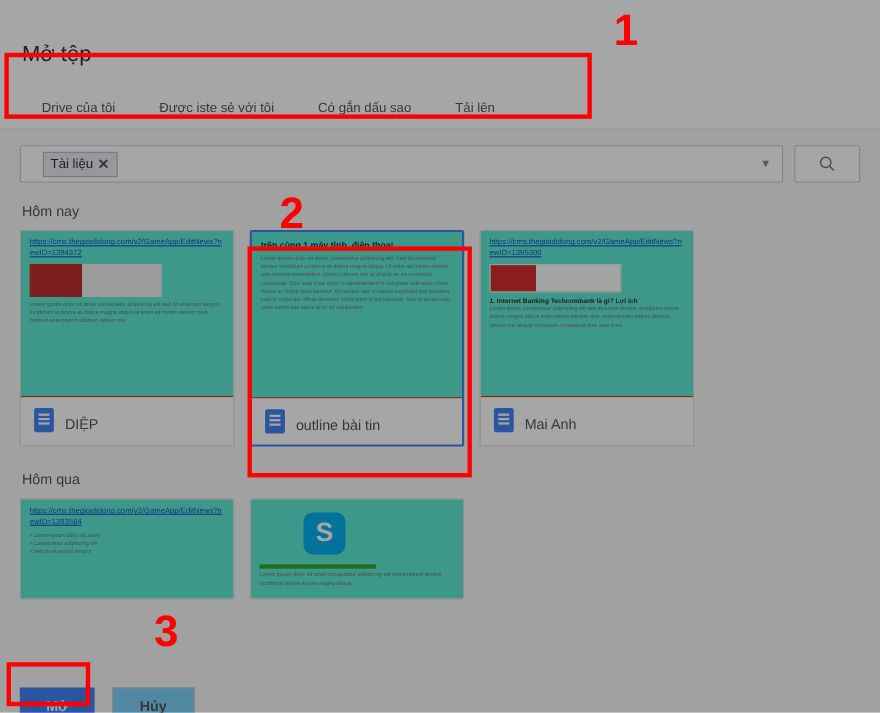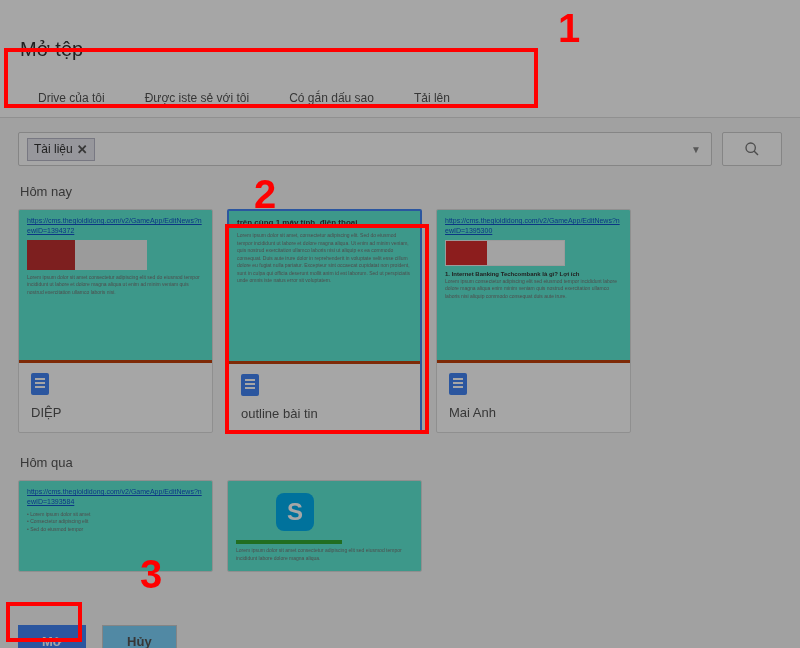--- a/index.html
+++ b/index.html
@@ -6,36 +6,36 @@
 body { font-family: Arial, sans-serif; width: 800px; height: 648px; overflow: hidden; position: relative; background: #fff; }
 .overlay { position: absolute; inset: 0; background: rgba(0,0,0,0.35); z-index: 100; pointer-events: none; }
 .dialog { position: relative; width: 100%; height: 100%; background: #fff; margin-top: 20px; }
 .header { padding: 18px 20px 4px; }
 .title { font-size: 20px; color: #333; font-weight: 400; }
 .tabs { display: flex; gap: 0; padding: 18px 0 0 18px; border-bottom: 1px solid #ddd; }
 .tab { padding: 8px 20px 10px; font-size: 12px; color: #555; cursor: pointer; border-bottom: 2px solid transparent; }
 .tab.active { color: #222; font-weight: 700; }
 .content { background: #f7f7f7; padding: 14px 18px 60px; height: calc(100% - 110px); overflow: hidden; }
 .filter-row { display: flex; gap: 10px; margin-bottom: 18px; }
-.filter-box { flex: 1; background: #fff; border: 1px solid #ccc; border-radius: 2px; height: 34px; display: flex; align-items: center; padding: 0 8px; position: relative; }
+.filter-box { flex: 1; background: #fff; border: 1px solid #ccc; border-radius: 2px; height: 34px; display: flex; align-items: center; padding: 0 20px; position: relative; }
 .chip { background: #e8e8f0; border: 1px solid #b8b8c8; padding: 3px 6px; font-size: 12px; color: #333; display: inline-flex; align-items: center; gap: 4px; }
 .chip-x { font-weight: bold; color: #555; cursor: pointer; font-size: 13px; }
 .dropdown-arrow { position: absolute; right: 10px; color: #888; font-size: 10px; }
 .search-btn { width: 60px; height: 34px; background: #fff; border: 1px solid #ccc; border-radius: 2px; display: flex; align-items: center; justify-content: center; cursor: pointer; }
 .section-label { font-size: 13px; color: #555; margin: 8px 0 10px 2px; }
 .cards { display: flex; gap: 14px; }
 .card { width: 195px; background: #fff; border: 1px solid #dcdcdc; border-radius: 2px; overflow: hidden; cursor: pointer; }
 .card.selected { border: 2px solid #4285f4; }
 .thumb { width: 100%; height: 150px; background: #5eead4; position: relative; overflow: hidden; padding: 6px 8px; font-size: 6px; line-height: 1.4; color: #333; }
 .thumb .link { color: #1155cc; text-decoration: underline; font-size: 7px; display: block; word-break: break-all; margin-bottom: 4px; }
 .thumb .imgblock { width: 120px; height: 30px; background: linear-gradient(90deg,#c03030 40%, #eee 40%); margin: 4px 0; }
 .thumb .imgblock2 { width: 120px; height: 26px; background: linear-gradient(90deg,#d72d2d 35%, #fafafa 35%); margin: 4px 0; border:1px solid #eee;}
 .thumb .lines { color: #777; font-size: 5px; line-height: 1.5; }
 .thumb-title { font-size: 8px; font-weight: bold; margin-bottom: 4px; }
-.card-footer { display: flex; align-items: flex-start; gap: 10px; padding: 10px 12px; border-top: 3px solid #c2410c; flex-direction: column; }
+.card-footer { display: flex; align-items: flex-end; gap: 10px; padding: 10px 12px; border-top: 1px solid #c2410c; }
 .doc-icon { width: 18px; height: 22px; background: #4285f4; border-radius: 2px; position: relative; flex-shrink: 0; }
 .doc-icon::before { content: ""; position: absolute; left: 4px; right: 4px; top: 5px; height: 2px; background: #fff; box-shadow: 0 4px 0 #fff, 0 8px 0 #fff; }
 .card-name { font-size: 13px; color: #555; white-space: nowrap; overflow: hidden; text-overflow: ellipsis; }
 .footer { position: absolute; bottom: 0; left: 0; right: 0; padding: 10px 18px; background: #f7f7f7; display: flex; gap: 16px; }
 .btn { padding: 8px 24px; font-size: 13px; border: none; cursor: pointer; font-weight: bold; }
 .btn-primary { background: #4285f4; color: #fff; }
 .btn-secondary { background: #7dd3fc; border: 1px solid #ccc; color: #555; }
 .annot { position: absolute; z-index: 200; pointer-events: none; }
 .annot-box { border: 4px solid #ff0000; }
 .annot-num { color: #ff0000; font-size: 40px; font-weight: bold; position: absolute; z-index: 201; pointer-events: none; }

